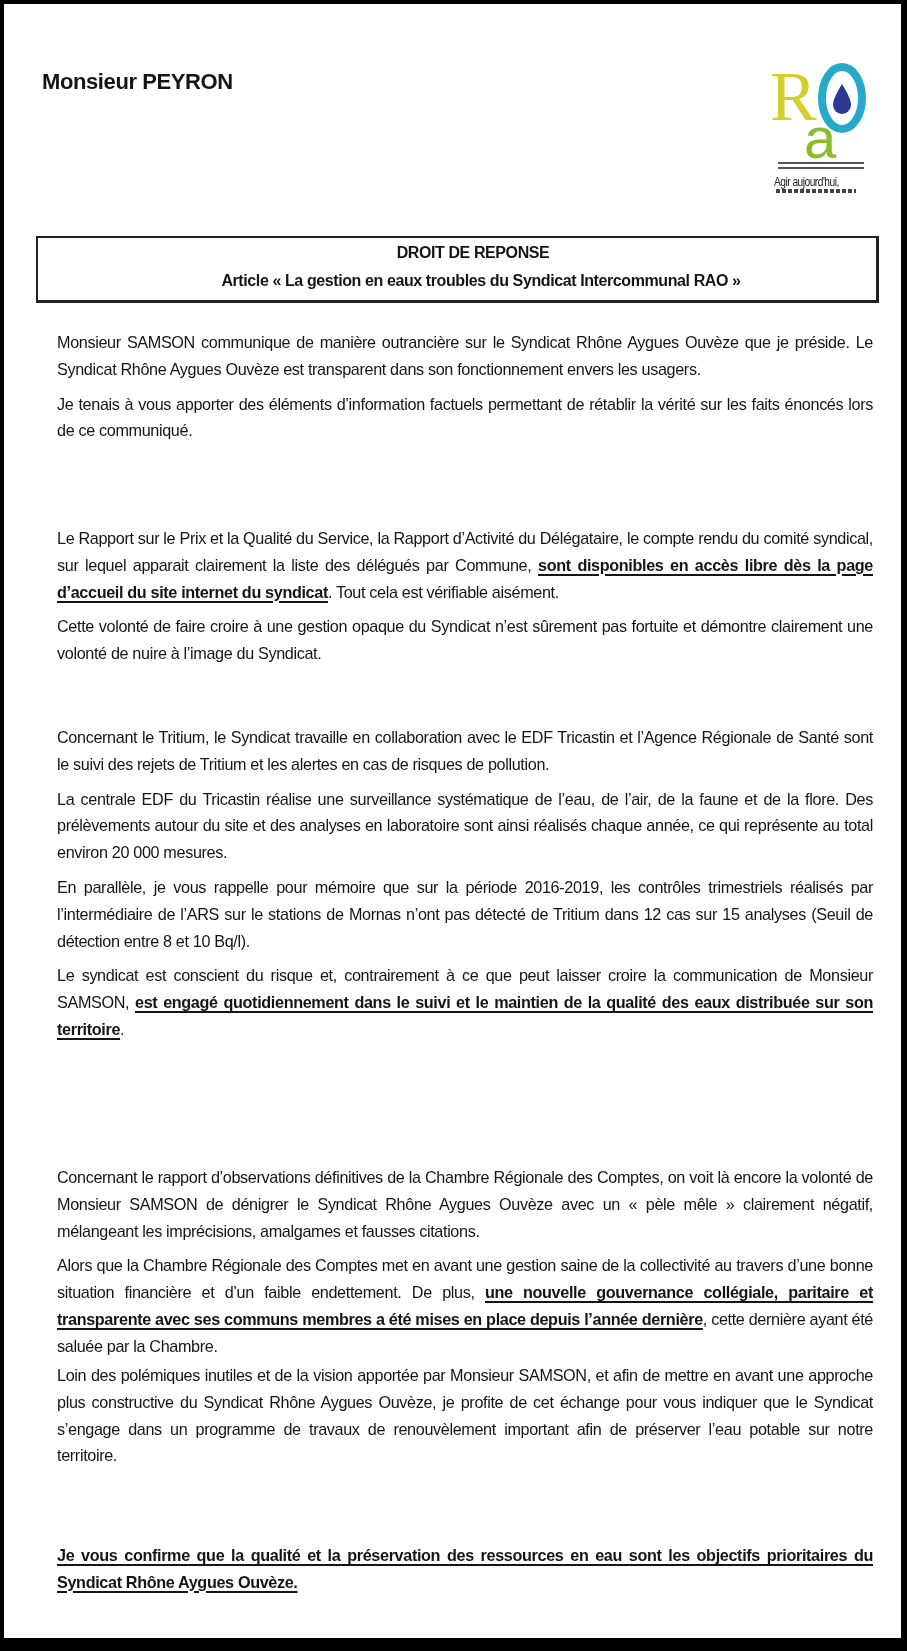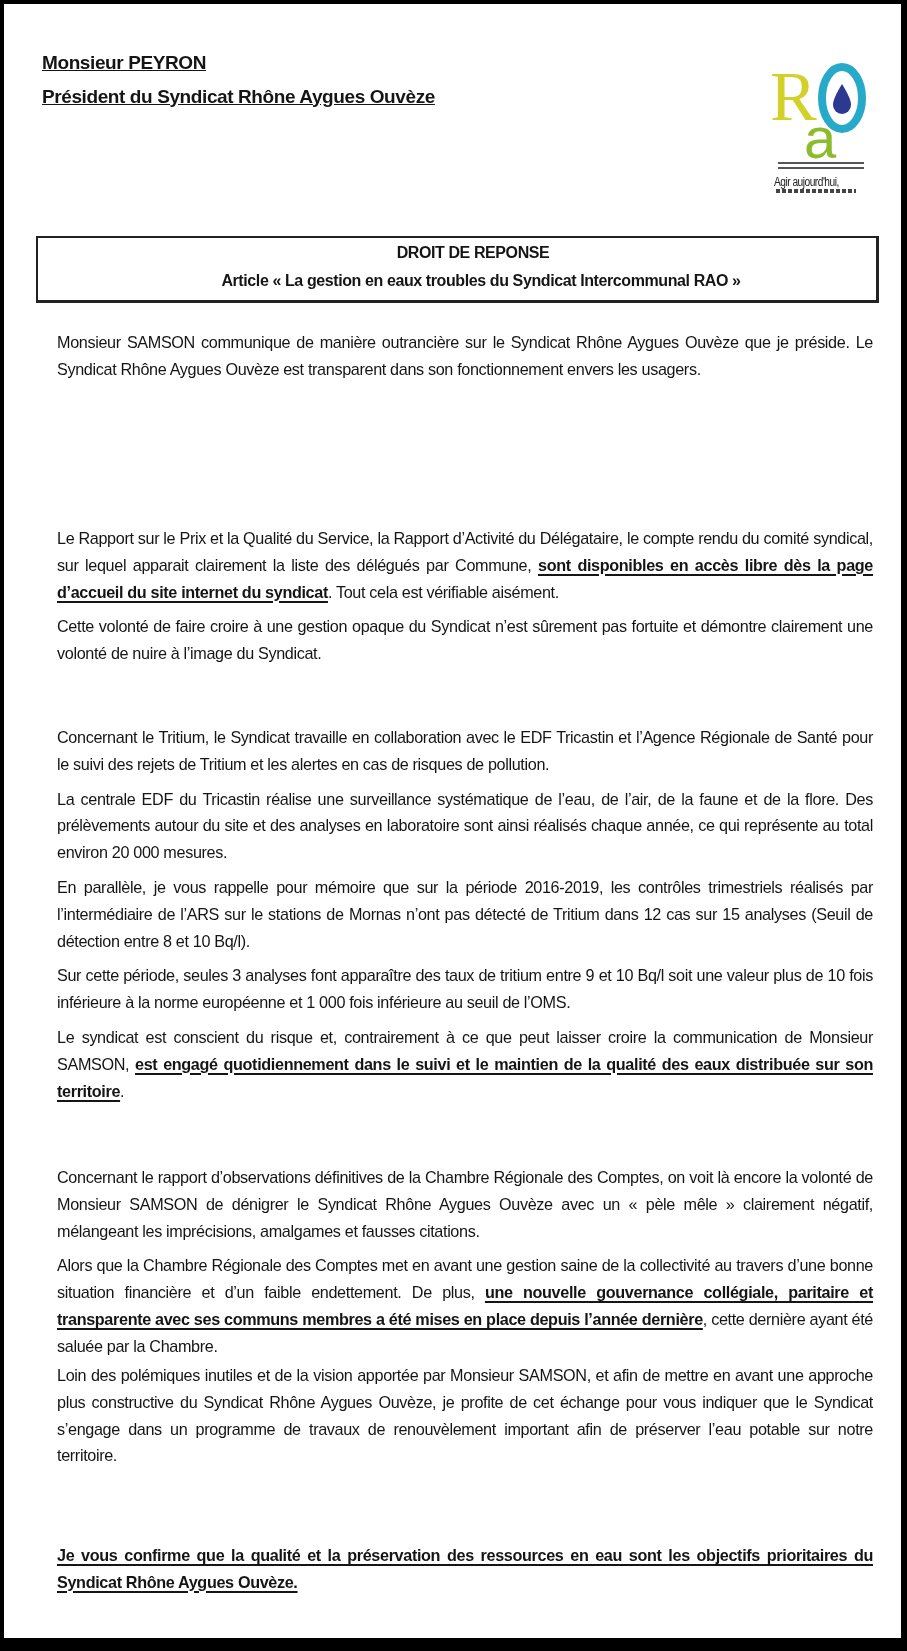--- a/index.html
+++ b/index.html
@@ -2,21 +2,21 @@
 <html><head>
 <meta charset="utf-8">
 <style>
   html, body { margin: 0; padding: 0; background: #000; }
   body { width: 907px; height: 1651px; overflow: hidden; }
   .page {
     position: absolute; left: 4px; top: 4px; width: 897px; height: 1634px;
     background: #fff; box-sizing: border-box;
   }
   .doc { font-family: "Liberation Sans Narrow", "Liberation Sans", sans-serif; color: #151515; }
-  .sender { position: absolute; left: 38px; top: 42px; font-weight: bold; font-size: 19px; line-height: 33.5px; letter-spacing: -0.4px; text-decoration: underline; }
+  .sender { position: absolute; left: 38px; top: 61px; font-weight: bold; font-size: 22px; line-height: 33.5px; letter-spacing: -0.4px; }
   .sender div { white-space: nowrap; }
   .logo { position: absolute; left: 766px; top: 54px; width: 100px; height: 160px; }
   .logo .tag1 { position: absolute; left: 8px; top: 104px; width: 86px; height: 10px; }
   .logo .tag1 span { display:block; height: 2px; background: #555; margin-bottom: 3px; }
   .logo .tag2 { position: absolute; left: 4px; top: 118px; font-size: 12px; line-height: 12px; color: #222; font-family: "Liberation Sans", sans-serif; letter-spacing: -0.6px; white-space: nowrap; transform: scaleX(0.85); transform-origin: left; }
   .logo .tag3 { position: absolute; left: 6px; top: 131px; width: 80px; height: 4px; background: repeating-linear-gradient(90deg,#444 0 4px,transparent 4px 6px); }
   .title-box {
     position: absolute; left: 32px; top: 232px; width: 843px; height: 67px;
     border: 2px solid #222; border-right-width: 3px; border-bottom-width: 3px; box-sizing: border-box;
     text-align: center; font-weight: bold; font-size: 16px; letter-spacing: -0.4px;
@@ -28,21 +28,20 @@
   .body u, .body .ul { font-weight: bold; text-decoration: underline; text-decoration-thickness: 2px; text-underline-offset: 3px; }
   .final { font-weight: bold; text-decoration: underline; text-decoration-thickness: 2px; text-underline-offset: 3px; }
 </style>
 </head>
 <body>
 
 <div class="page doc">
 
   <div class="sender">
     <div>Monsieur PEYRON</div>
-    <div>Président du Syndicat Rhône Aygues Ouvèze</div>
   </div>
 
   <div class="logo">
     <svg width="100" height="104" viewBox="0 0 100 104">
       <text x="0" y="62" font-family="Liberation Serif, serif" font-size="70" fill="#d4d02a">R</text>
       <text x="34" y="100" font-family="Liberation Sans, sans-serif" font-size="58" fill="#8dbb2e">a</text>
       <ellipse cx="72" cy="40" rx="20" ry="31" fill="none" stroke="#27a9c9" stroke-width="8"></ellipse>
       <path d="M72 26 C66 36 63 42 63 47 A9 9 0 0 0 81 47 C81 42 78 36 72 26 Z" fill="#2b3990"></path>
     </svg>
     <div class="tag1">
@@ -53,30 +52,30 @@
     <div class="tag3"></div>
   </div>
 
   <div class="title-box">
     <div class="t1">DROIT DE REPONSE</div>
     <div class="t2">Article « La gestion en eaux troubles du Syndicat Intercommunal RAO »</div>
   </div>
 
   <div class="body" id="sec0" style="top:325px">
       <p><span>Monsieur SAMSON communique de manière outrancière sur le Syndicat Rhône Aygues Ouvèze que je préside. Le Syndicat Rhône Aygues Ouvèze est transparent dans son fonctionnement envers les usagers.</span></p>
+      <p><span>Je tenais à vous apporter des éléments d’information factuels permettant de rétablir la vérité sur les faits énoncés lors de ce communiqué.</span></p>
     </div>
   <div class="body" id="sec1" style="top:521px">
       <p><span>Le Rapport sur le Prix et la Qualité du Service, la Rapport d’Activité du Délégataire, le compte rendu du comité syndical, sur lequel apparait clairement la liste des délégués par Commune, </span><span class="ul">sont disponibles en accès libre dès la page d’accueil du site internet du syndicat</span><span>. Tout cela est vérifiable aisément.</span></p>
       <p><span>Cette volonté de faire croire à une gestion opaque du Syndicat n’est sûrement pas fortuite et démontre clairement une volonté de nuire à l’image du Syndicat.</span></p>
     </div>
   <div class="body" id="sec2" style="top:720px">
-      <p><span>Concernant le Tritium, le Syndicat travaille en collaboration avec le EDF Tricastin et l’Agence Régionale de Santé pour le suivi des rejets de Tritium et les alertes en cas de risques de pollution.</span></p>
+      <p><span>Concernant le Tritium, le Syndicat travaille en collaboration avec le EDF Tricastin et l’Agence Régionale de Santé sont le suivi des rejets de Tritium et les alertes en cas de risques de pollution.</span></p>
       <p><span>La centrale EDF du Tricastin réalise une surveillance systématique de l’eau, de l’air, de la faune et de la flore. Des prélèvements autour du site et des analyses en laboratoire sont ainsi réalisés chaque année, ce qui représente au total environ 20 000 mesures.</span></p>
       <p><span>En parallèle, je vous rappelle pour mémoire que sur la période 2016-2019, les contrôles trimestriels réalisés par l’intermédiaire de l’ARS sur le stations de Mornas n’ont pas détecté de Tritium dans 12 cas sur 15 analyses (Seuil de détection entre 8 et 10 Bq/l).</span></p>
-      <p><span>Sur cette période, seules 3 analyses font apparaître des taux de tritium entre 9 et 10 Bq/l soit une valeur plus de 10 fois inférieure à la norme européenne et 1 000 fois inférieure au seuil de l’OMS.</span></p>
       <p><span>Le syndicat est conscient du risque et, contrairement à ce que peut laisser croire la communication de Monsieur SAMSON, </span><span class="ul">est engagé quotidiennement dans le suivi et le maintien de la qualité des eaux distribuée sur son territoire</span><span>.</span></p>
     </div>
   <div class="body" id="sec3" style="top:1160px">
       <p><span>Concernant le rapport d’observations définitives de la Chambre Régionale des Comptes, on voit là encore la volonté de Monsieur SAMSON de dénigrer le Syndicat Rhône Aygues Ouvèze avec un « pèle mêle » clairement négatif, mélangeant les imprécisions, amalgames et fausses citations.</span></p>
       <p><span>Alors que la Chambre Régionale des Comptes met en avant une gestion saine de la collectivité au travers d’une bonne situation financière et d’un faible endettement. De plus, </span><span class="ul">une nouvelle gouvernance collégiale, paritaire et transparente avec ses communs membres a été mises en place depuis l’année dernière</span><span>, cette dernière ayant été saluée par la Chambre.</span></p>
     </div>
   <div class="body" id="sec4" style="top:1358px">
       <p><span>Loin des polémiques inutiles et de la vision apportée par Monsieur SAMSON, et afin de mettre en avant une approche plus constructive du Syndicat Rhône Aygues Ouvèze, je profite de cet échange pour vous indiquer que le Syndicat s’engage dans un programme de travaux de renouvèlement important afin de préserver l’eau potable sur notre territoire.</span></p>
     </div>
 

